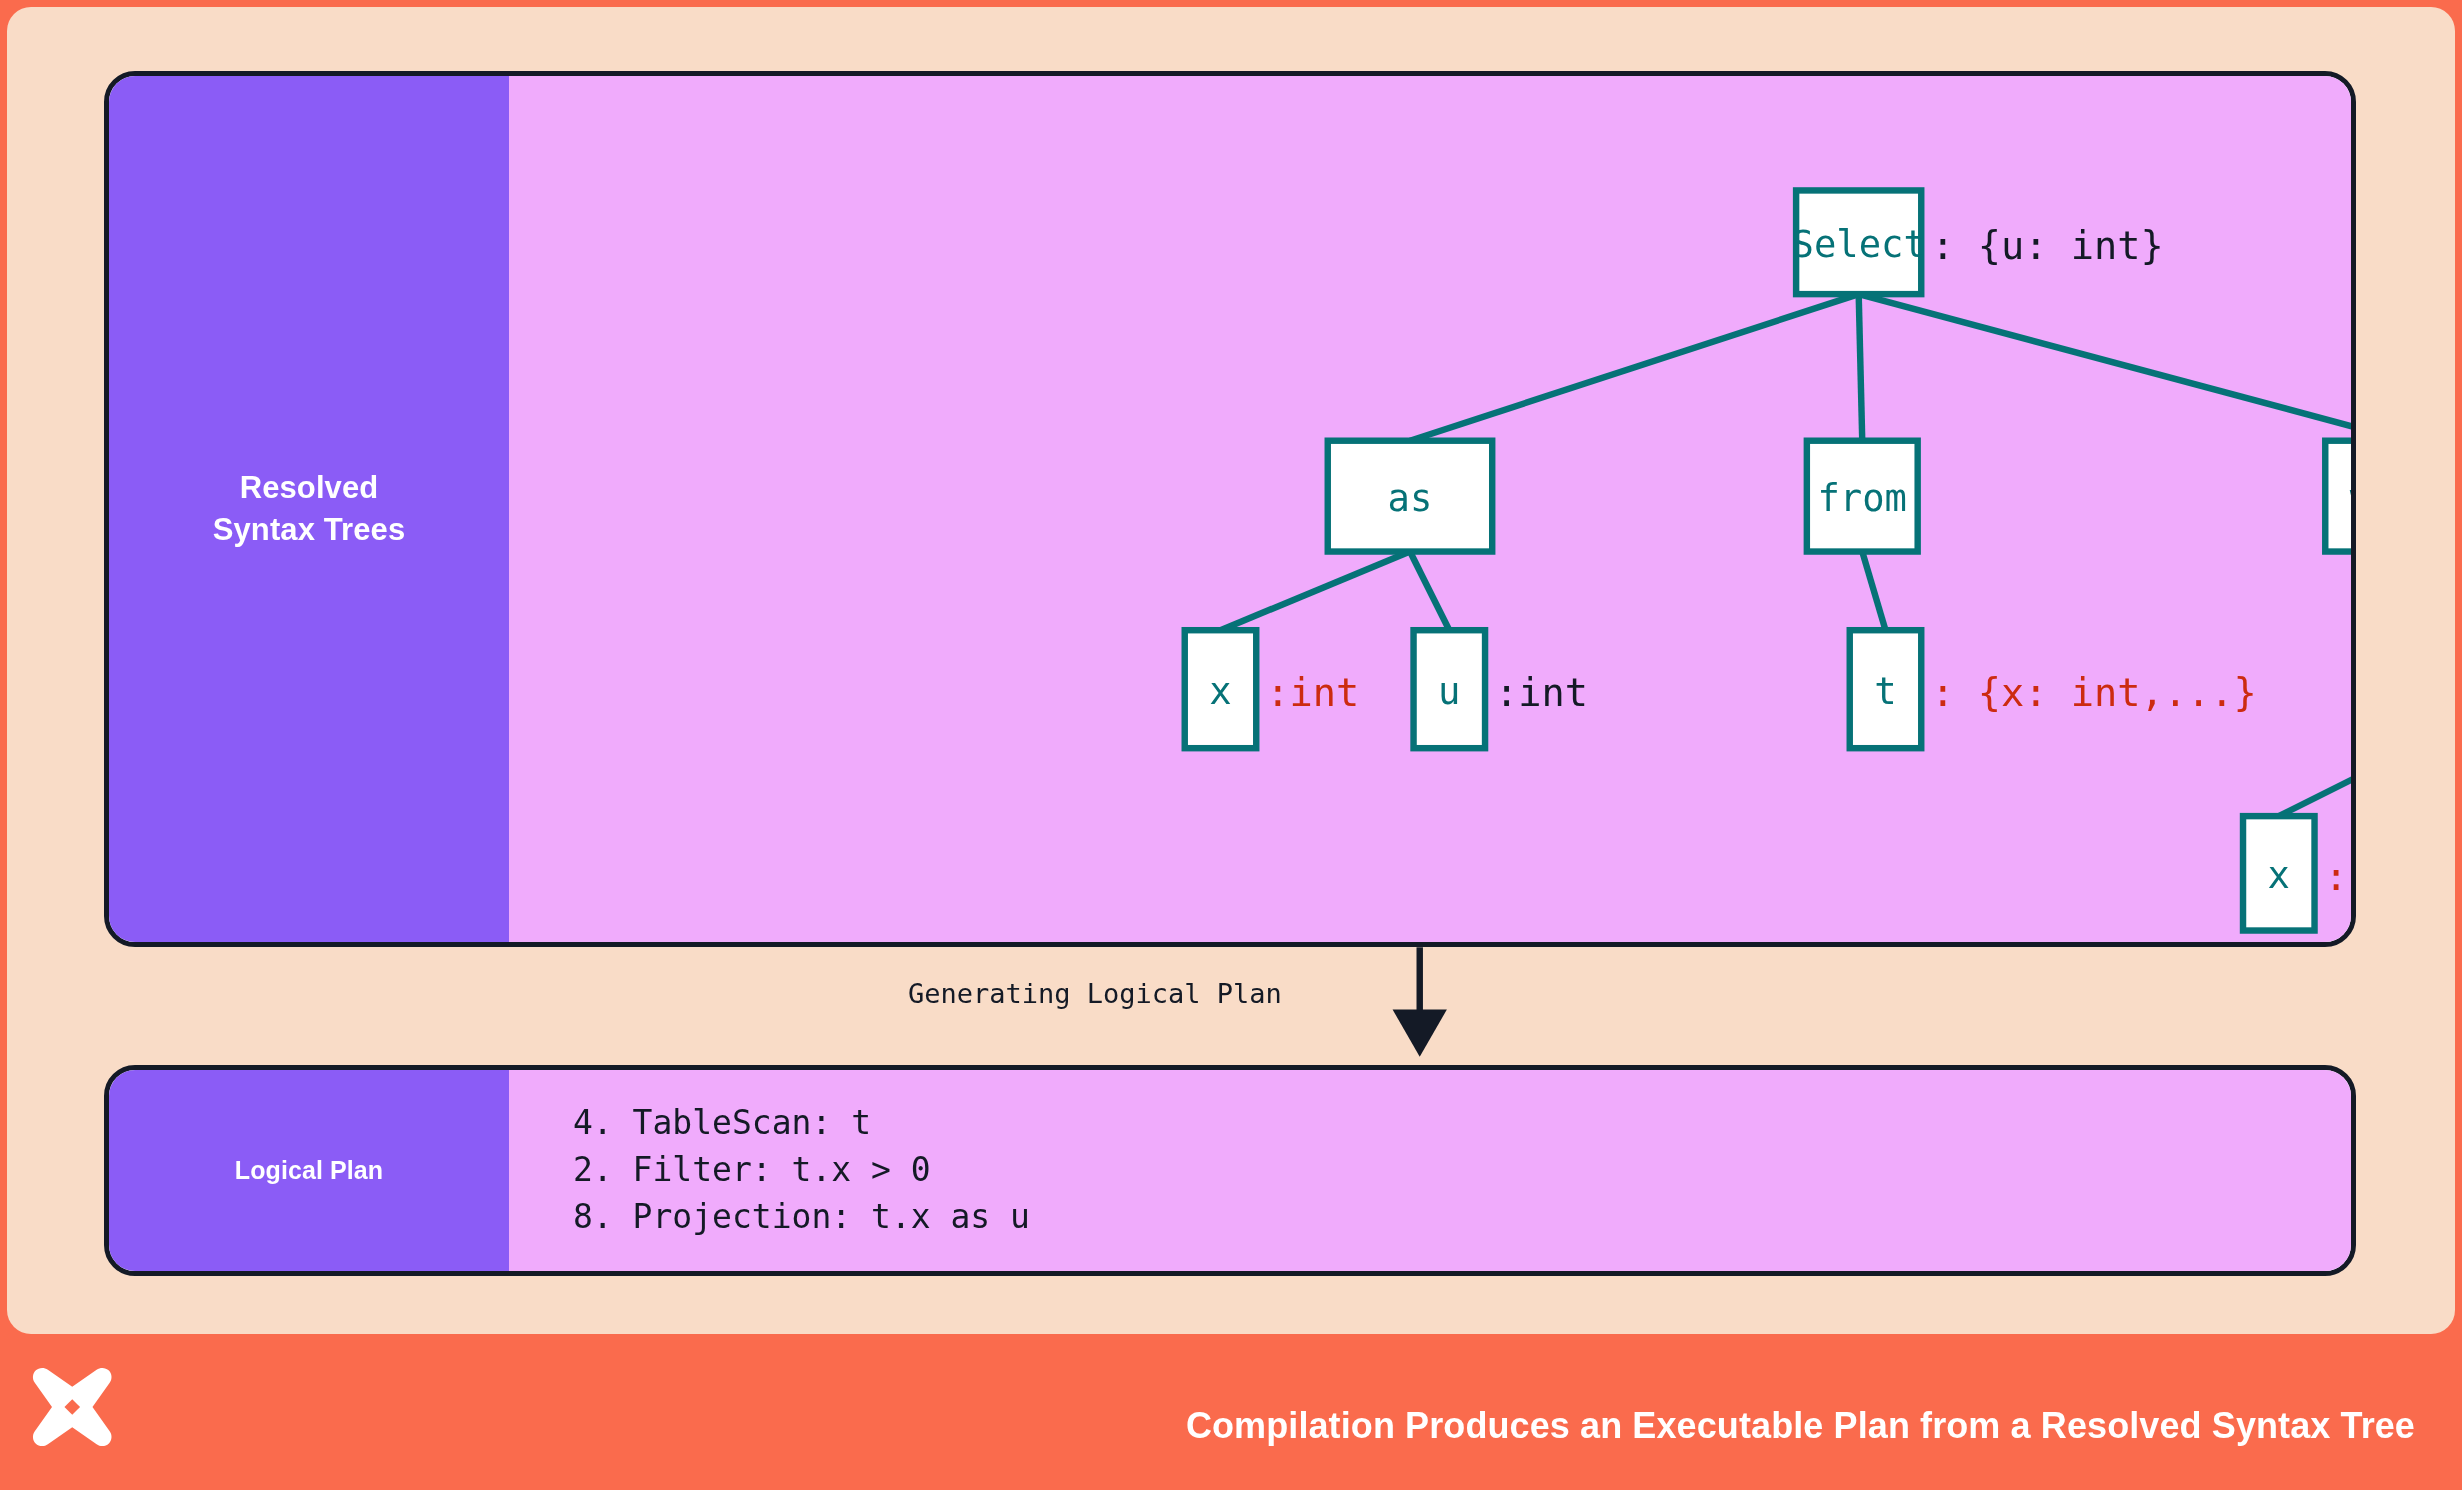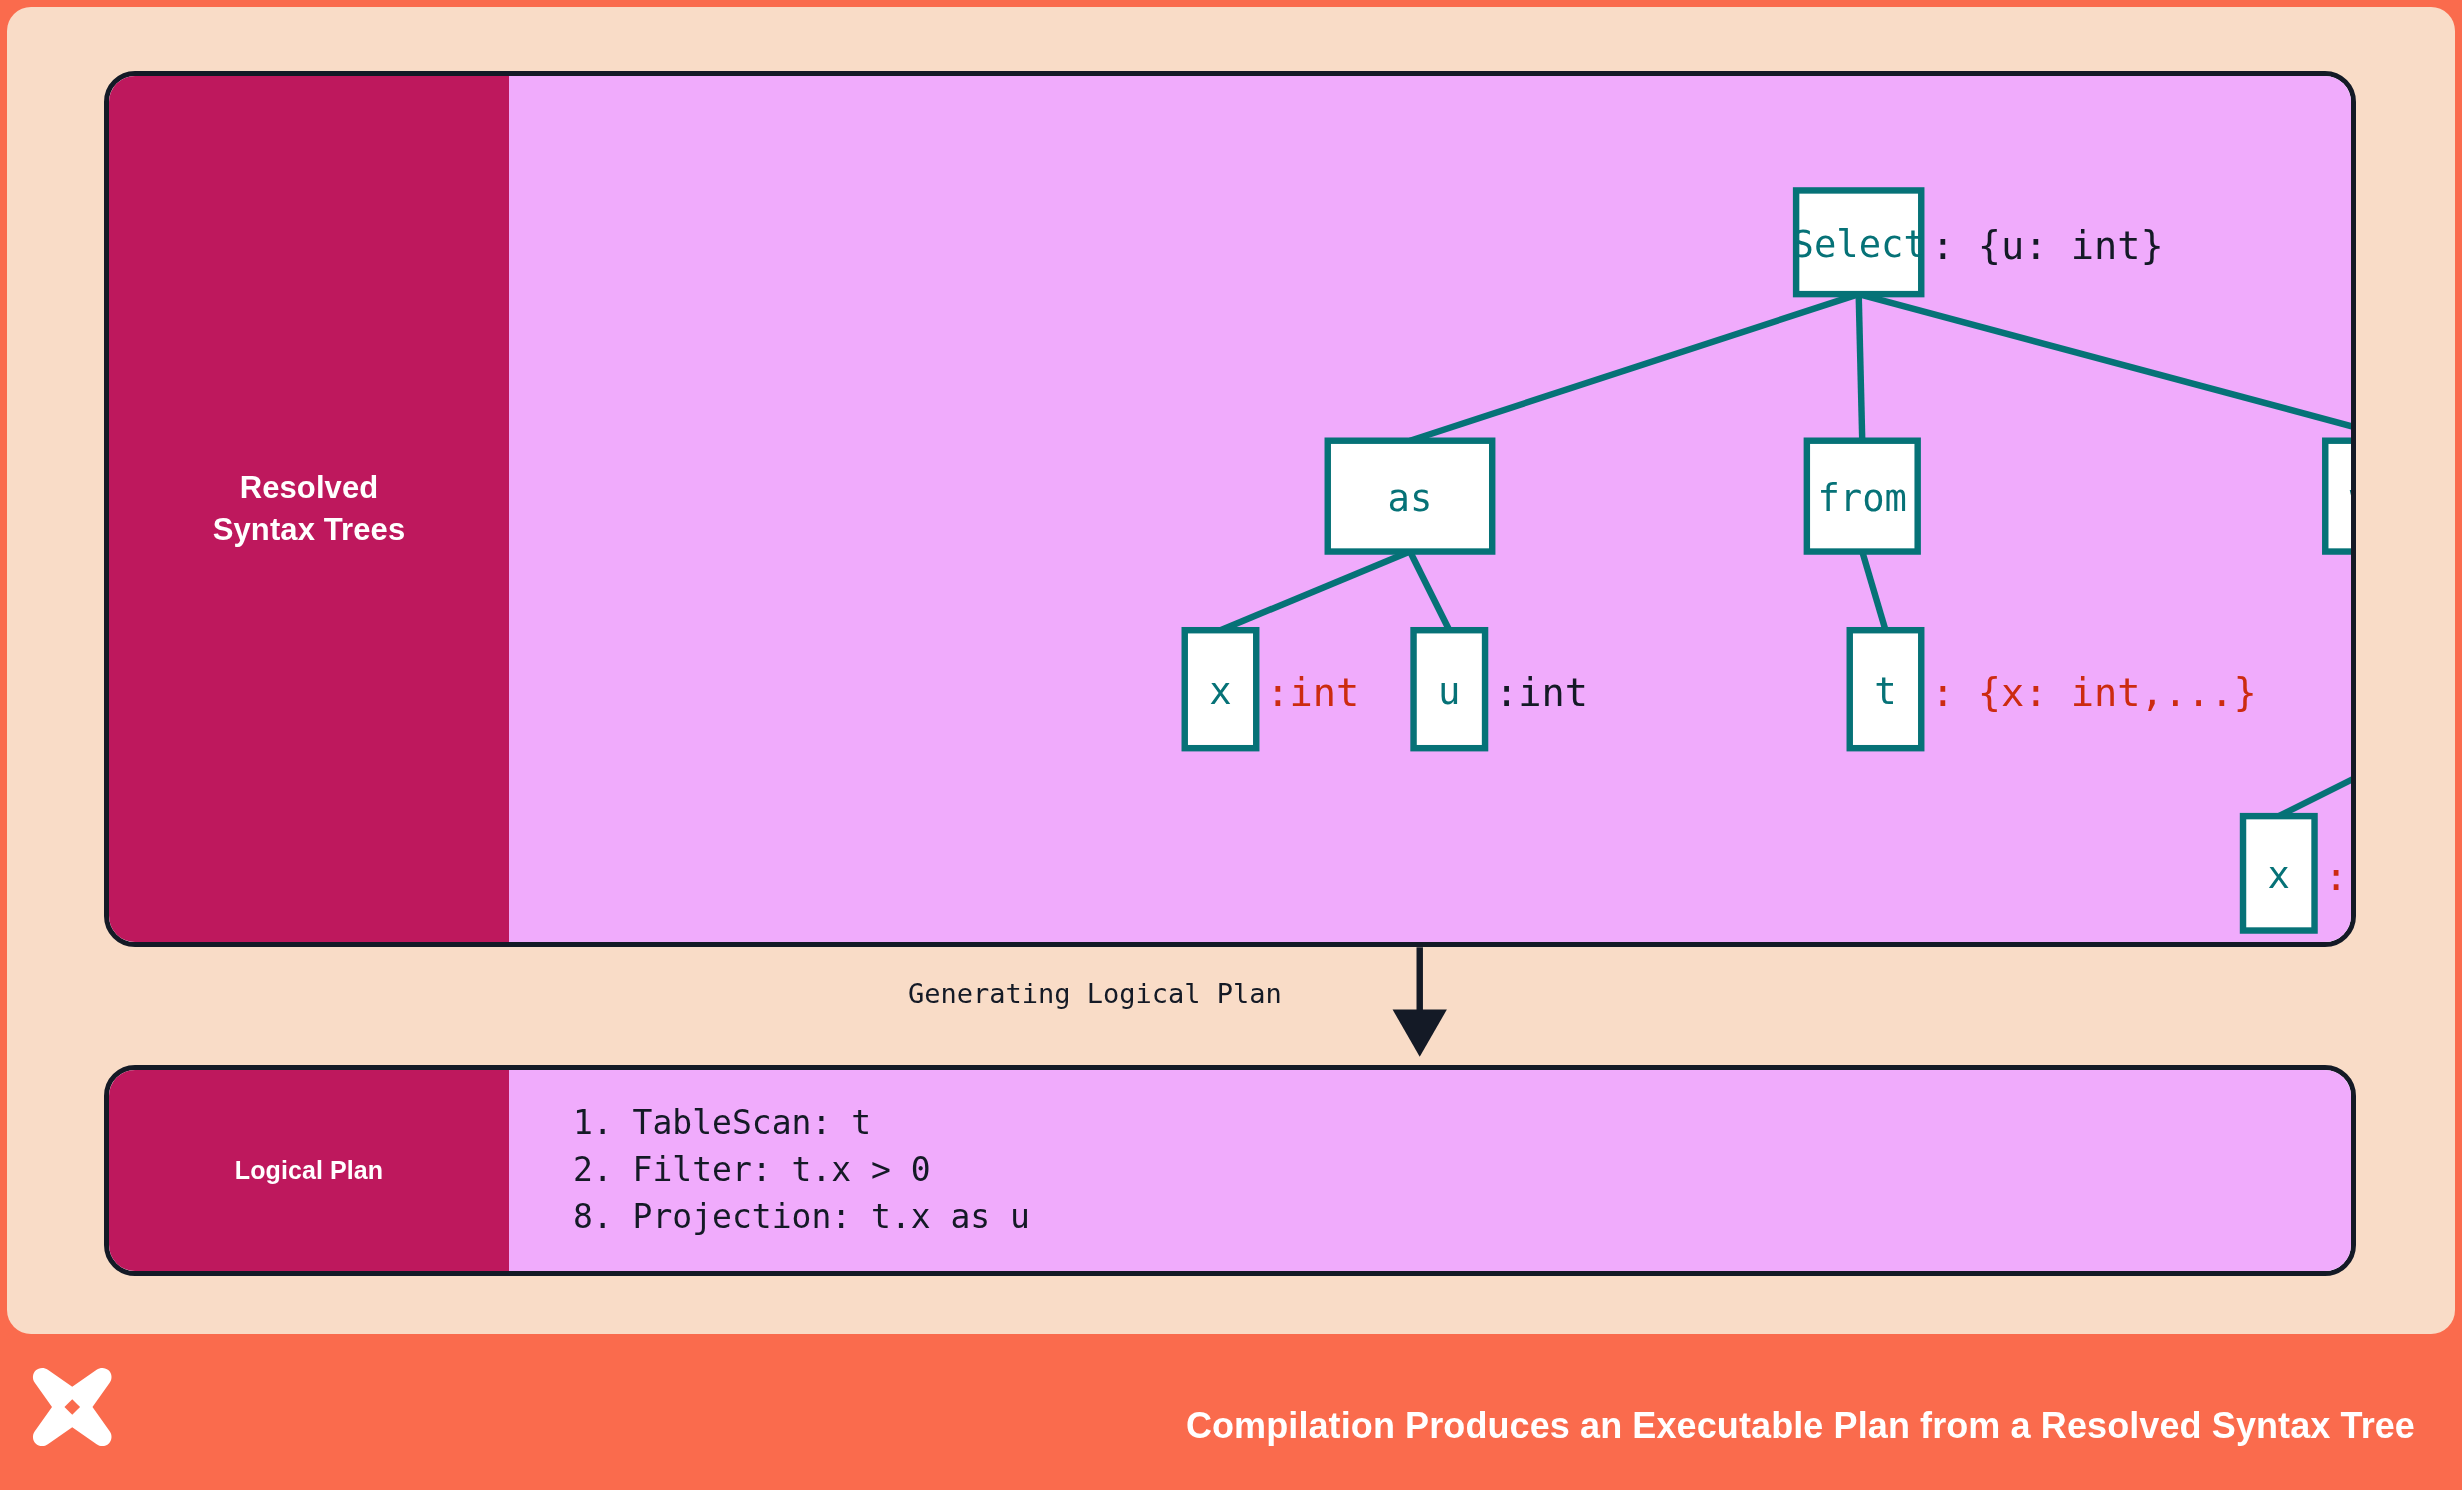--- a/index.html
+++ b/index.html
@@ -25,21 +25,21 @@
   .card{
     position:absolute;
     background:#FBFBFB;
     border:5px solid #141A26;
     border-radius:31px;
     box-sizing:border-box;
     overflow:hidden;
     display:flex;
   }
   .card-label{
-    background:#be185d;
+    background:#8b5cf6;
     color:#FFFFFF;
     display:flex;
     align-items:center;
     justify-content:center;
     text-align:center;
     flex:0 0 auto;
     font-weight:bold;
     box-sizing:border-box;
   }
   .card-body{
@@ -218,21 +218,21 @@
 
   <svg id="connector" viewBox="0 0 3444 2084" width="2462" height="1490">
     <line class="conn-line" x1="1986" y1="1325" x2="1986" y2="1432"></line>
     <polygon class="conn-head" points="1986,1478 1948,1412 2024,1412"></polygon>
   </svg>
   <div id="conn-label">Generating Logical Plan</div>
 
   <div class="card" id="plan-card">
     <div class="card-label">Logical Plan</div>
     <div class="card-body">
-      <div class="plan-list" id="plan-list"><div>1. TableScan: t</div><div>2. Filter: t.x &gt; 0</div><div>8. Projection: t.x as u</div></div>
+      <div class="plan-list" id="plan-list"><div>4. TableScan: t</div><div>2. Filter: t.x &gt; 0</div><div>8. Projection: t.x as u</div></div>
     </div>
   </div>
 
   <div class="footer">
     <svg class="footer-logo" viewBox="0 0 100 100">
       <path fill="#FFFFFF" d="M20.5 9.5c-4.2-3-9.8-2.6-13.3 0.9s-3.9 9.1-0.9 13.3L25 50 6.3 76.3c-3 4.2-2.6 9.8 0.9 13.3s9.1 3.9 13.3 0.9L47 72l26.5 18.5c4.2 3 9.8 2.6 13.3-0.9s3.9-9.1 0.9-13.3L69 50l18.7-26.3c3-4.2 2.6-9.8-0.9-13.3s-9.1-3.9-13.3-0.9L47 28 20.5 9.5z"></path>
       <path fill="#FA6B4D" d="M47 41.5 55.5 50 47 58.5 38.5 50z"></path>
     </svg>
     <div class="footer-caption">Compilation Produces an Executable Plan from a Resolved Syntax Tree</div>
   </div>

